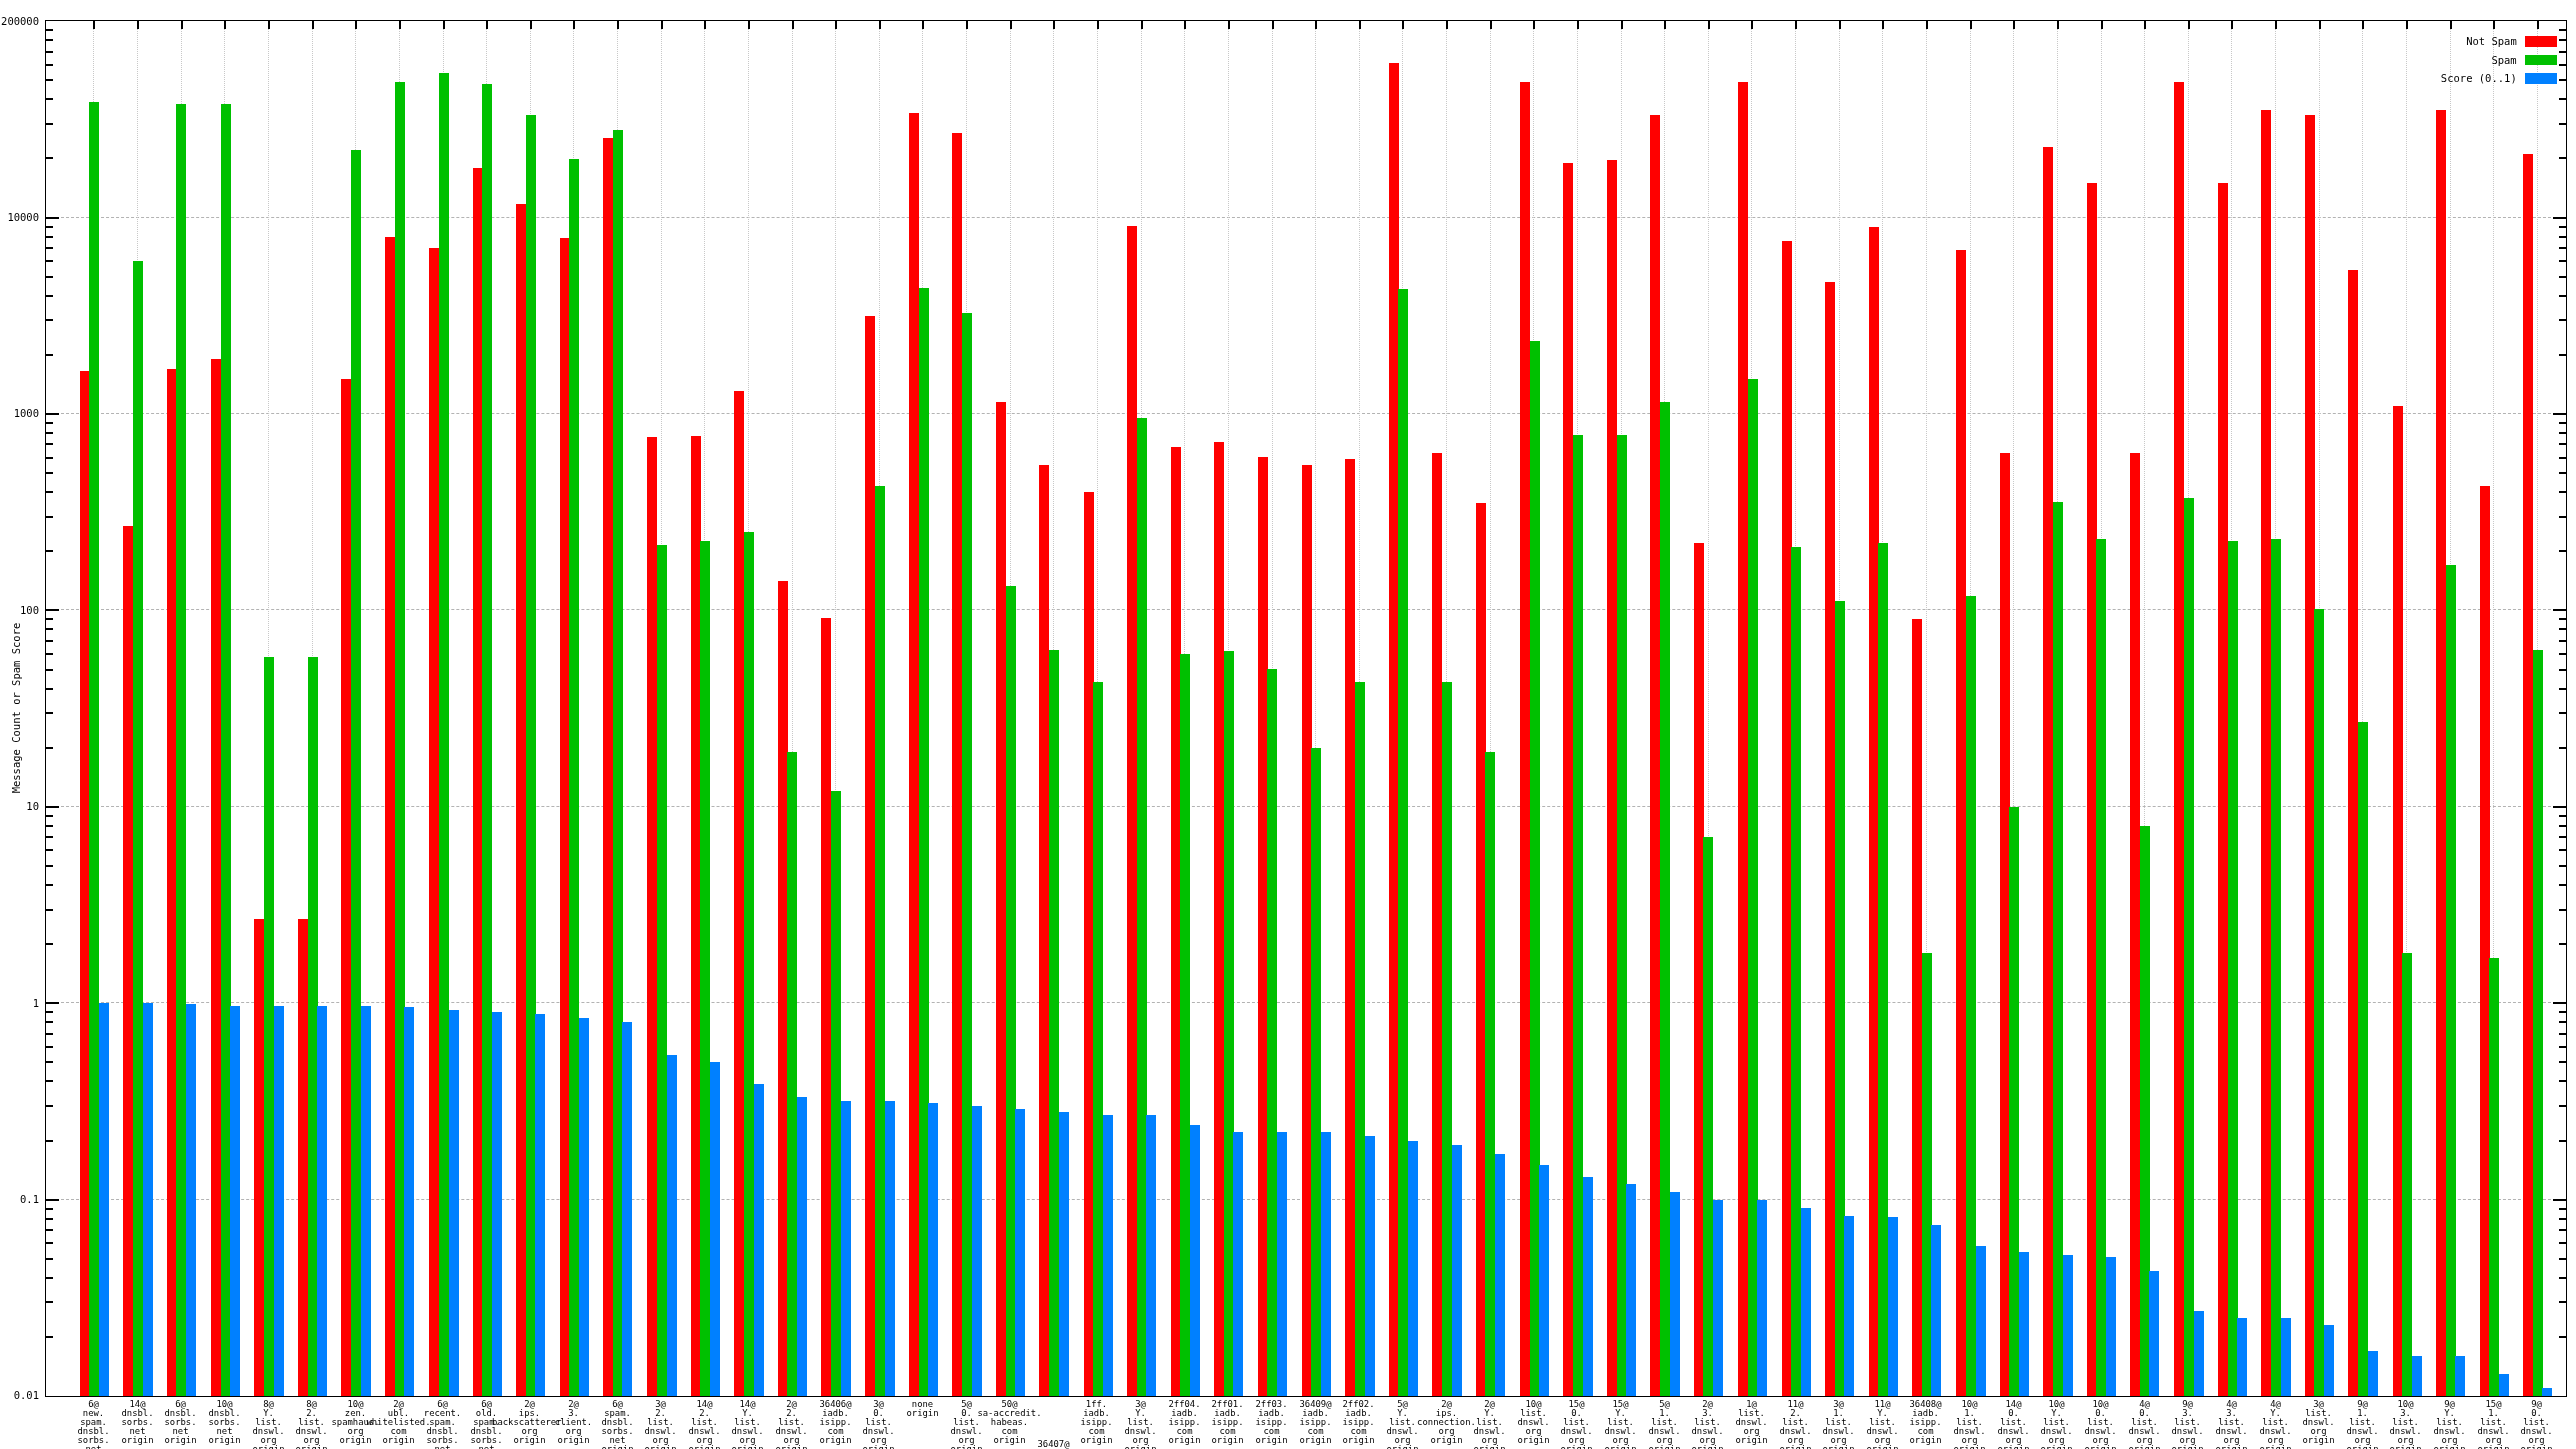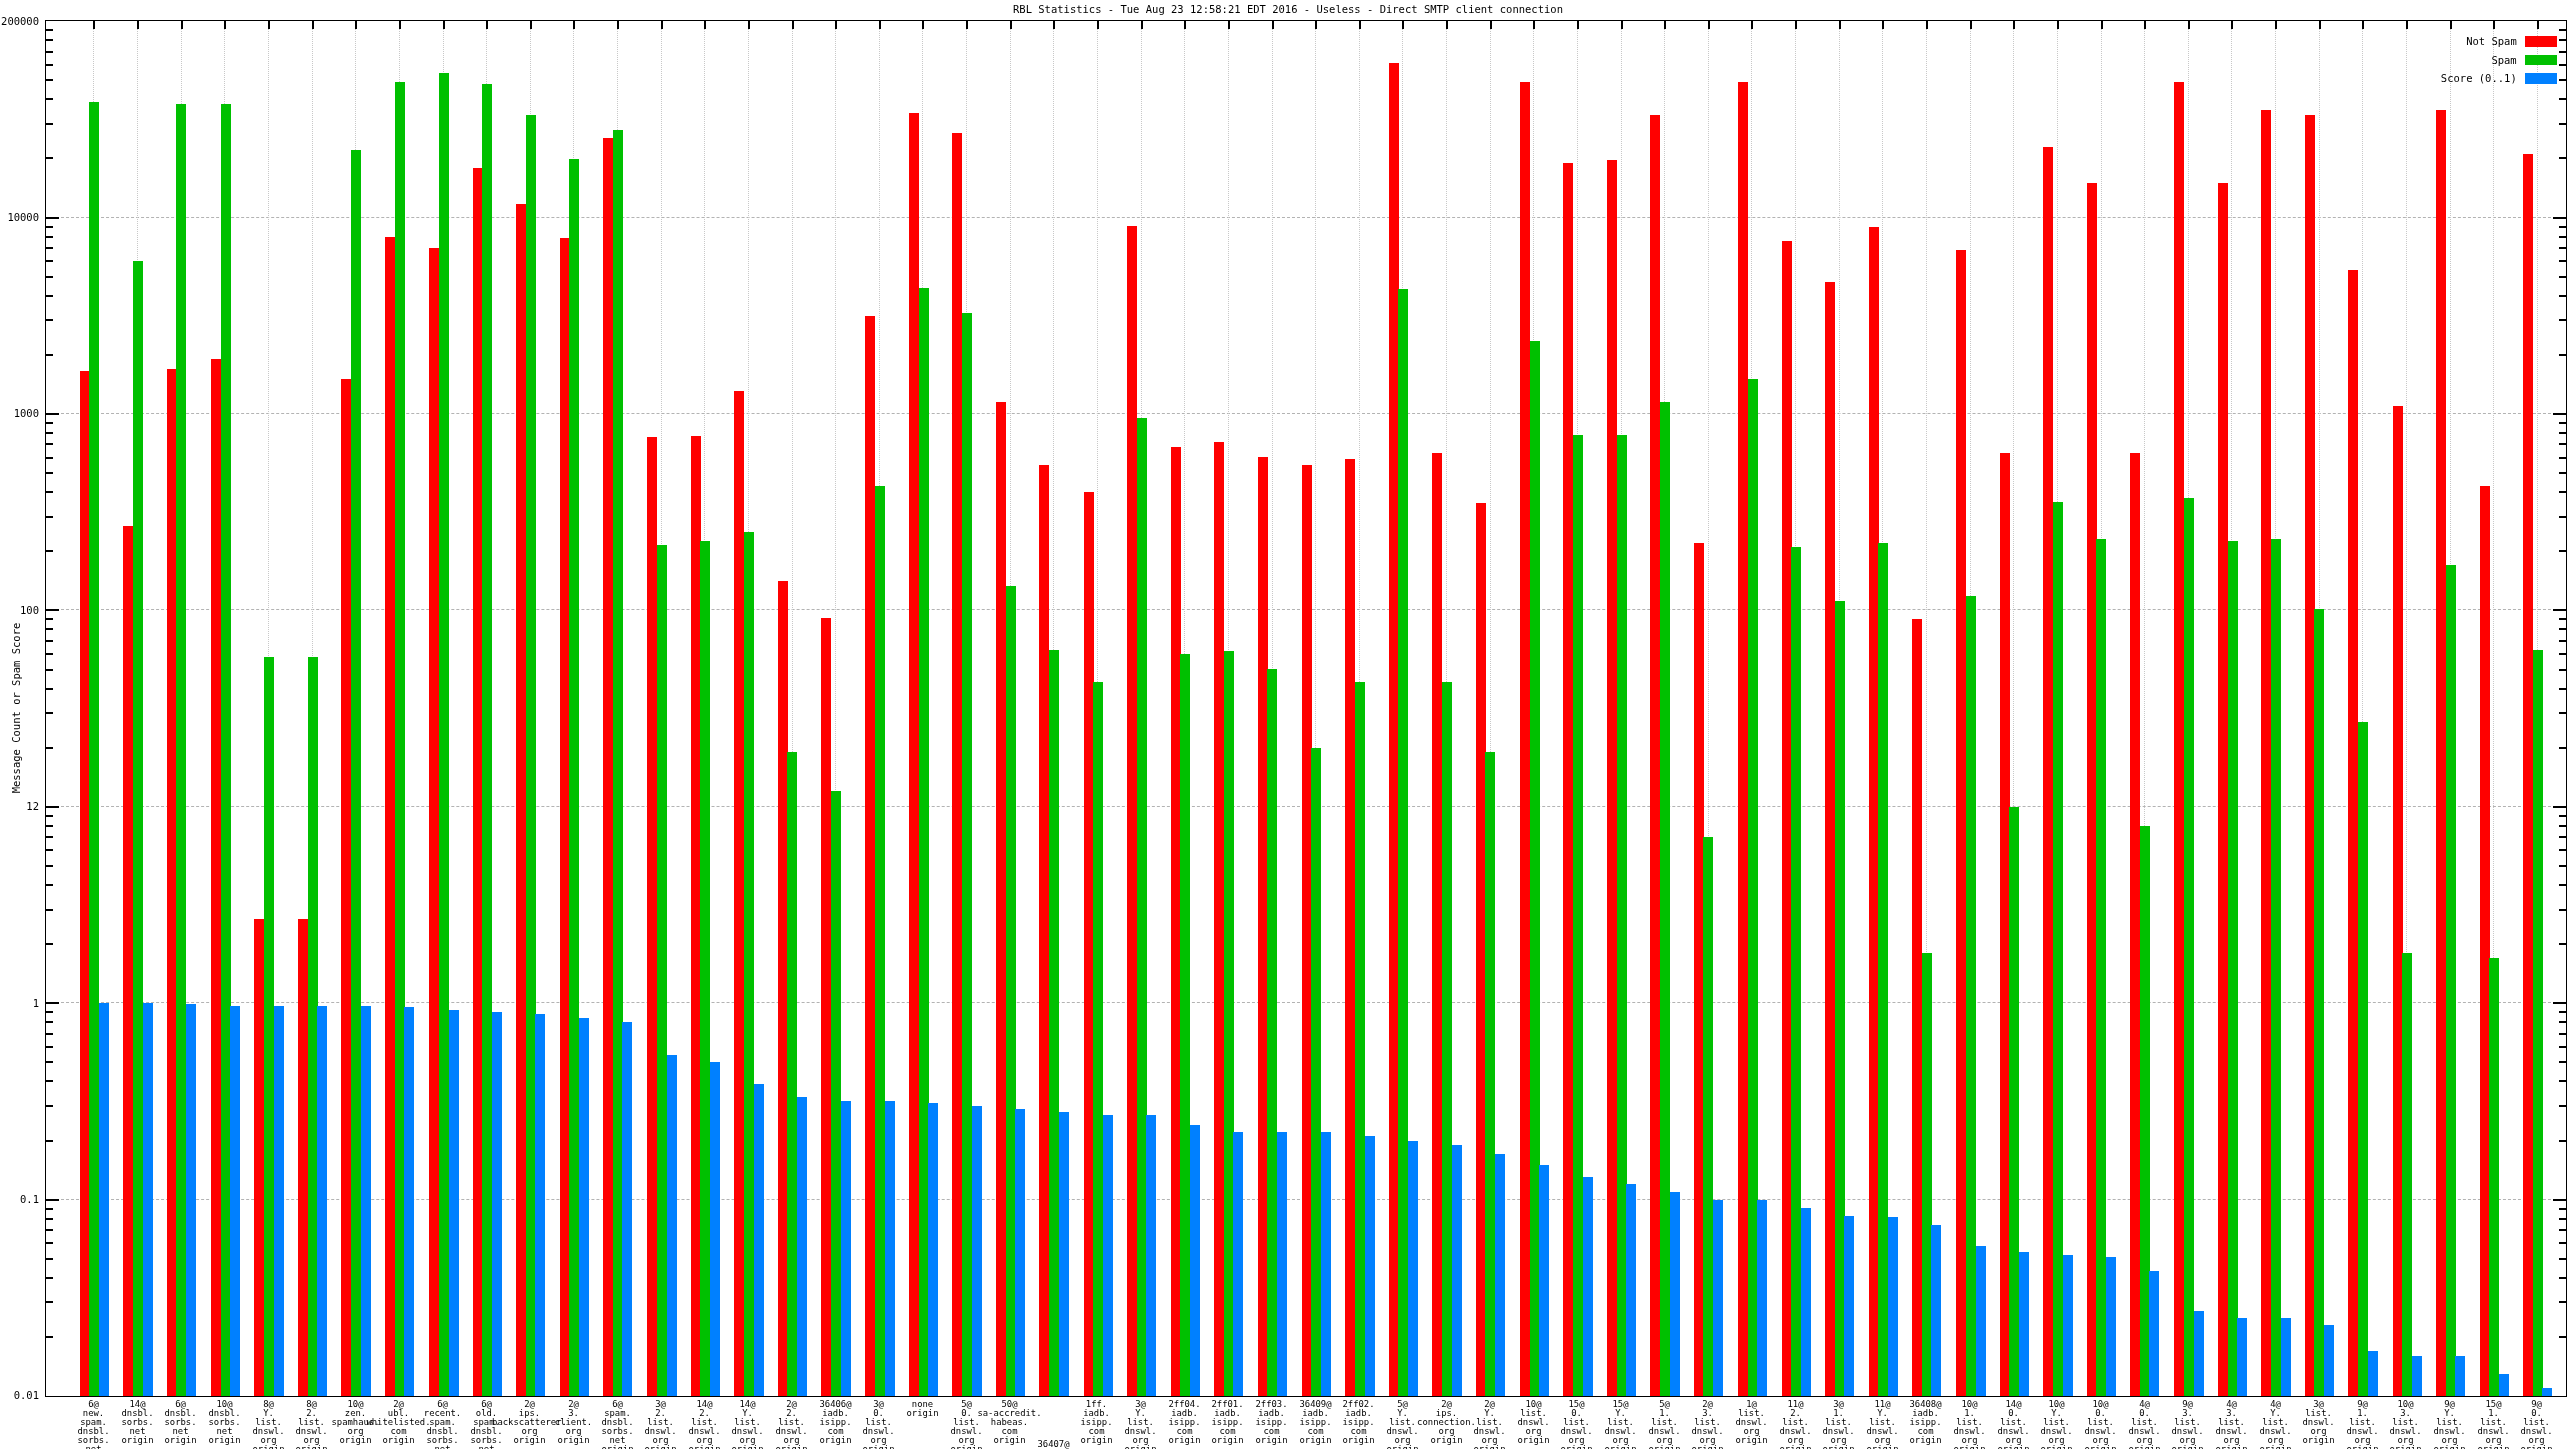--- a/index.html
+++ b/index.html
@@ -32,21 +32,20 @@
   }
   #legend{position:absolute;z-index:5;right:19.3px;top:32px;}
   .legend-row{display:flex;align-items:center;justify-content:flex-end;height:18.5px;}
   .legend-label{font-size:10.5px;margin-right:8px;white-space:nowrap;}
   .legend-swatch{width:32px;height:10.5px;}
 </style>
 </head>
 <body>
 
 <div id="canvas">
-  <div id="chart-title">RBL Statistics - Tue Aug 23 12:58:21 EDT 2016 - Useless - Direct SMTP client connection</div>
   <div id="y-axis-title">Message Count or Spam Score</div>
 
   <div id="plot">
       <div class="y-grid" style="top: 196px;"></div>
       <div class="tick" style="top: 196px; height: 1.6px; width: 13px; left: 0px;"></div>
       <div class="tick" style="top: 196px; height: 1.6px; width: 13px; right: 0px;"></div>
       <div class="y-grid" style="top: 392px;"></div>
       <div class="tick" style="top: 392px; height: 1.6px; width: 13px; left: 0px;"></div>
       <div class="tick" style="top: 392px; height: 1.6px; width: 13px; right: 0px;"></div>
       <div class="y-grid" style="top: 588px;"></div>
@@ -471,21 +470,21 @@
     </div>
     <div class="legend-row">
       <span class="legend-label">Score (0..1)</span>
       <div class="legend-swatch" style="background: rgb(0, 128, 255);"></div>
     </div>
   </div>
 <div class="y-tick-label" style="top: 14.5px;">200000</div>
     <div class="y-tick-label" style="top: 211px;">10000</div>
     <div class="y-tick-label" style="top: 407px;">1000</div>
     <div class="y-tick-label" style="top: 604px;">100</div>
-    <div class="y-tick-label" style="top: 800px;">12</div>
+    <div class="y-tick-label" style="top: 800px;">10</div>
     <div class="y-tick-label" style="top: 997px;">1</div>
     <div class="y-tick-label" style="top: 1193px;">0.1</div>
     <div class="y-tick-label" style="top: 1389px;">0.01</div>
     <div class="x-tick-label" style="left: 29px; top: 1400px;">
       <div>6@</div>
       <div>new.</div>
       <div>spam.</div>
       <div>dnsbl.</div>
       <div>sorbs.</div>
       <div>net</div>

